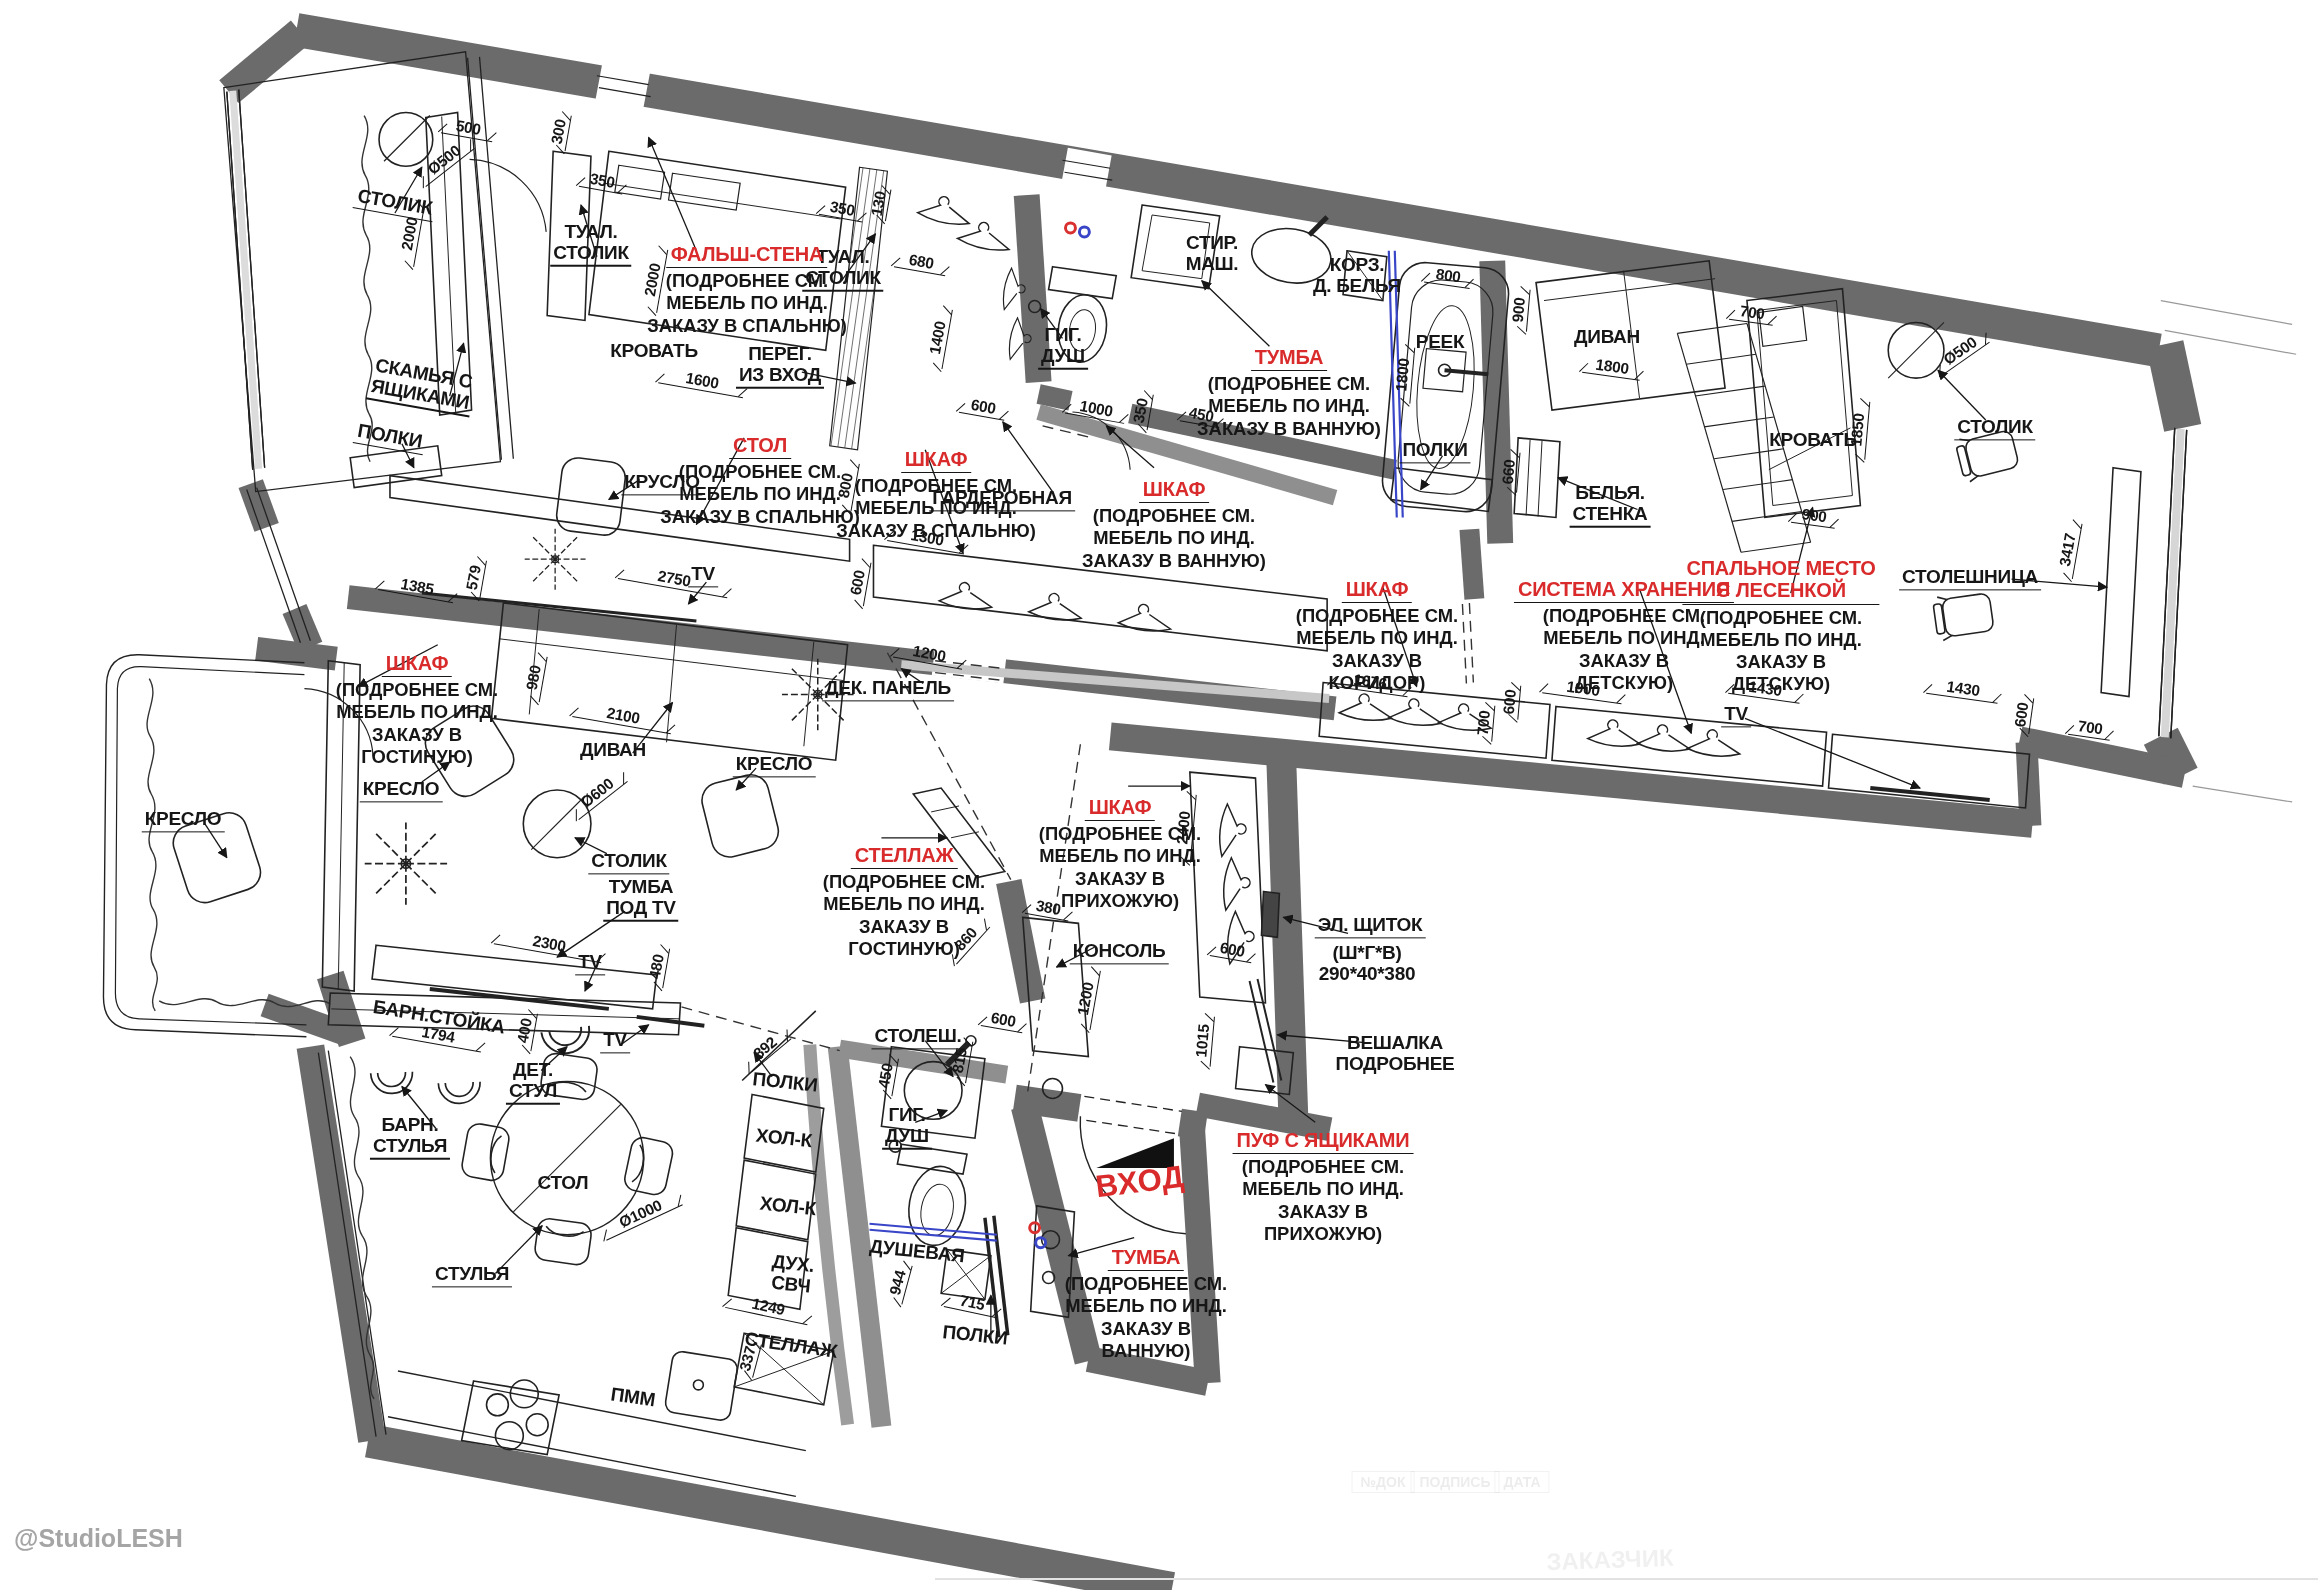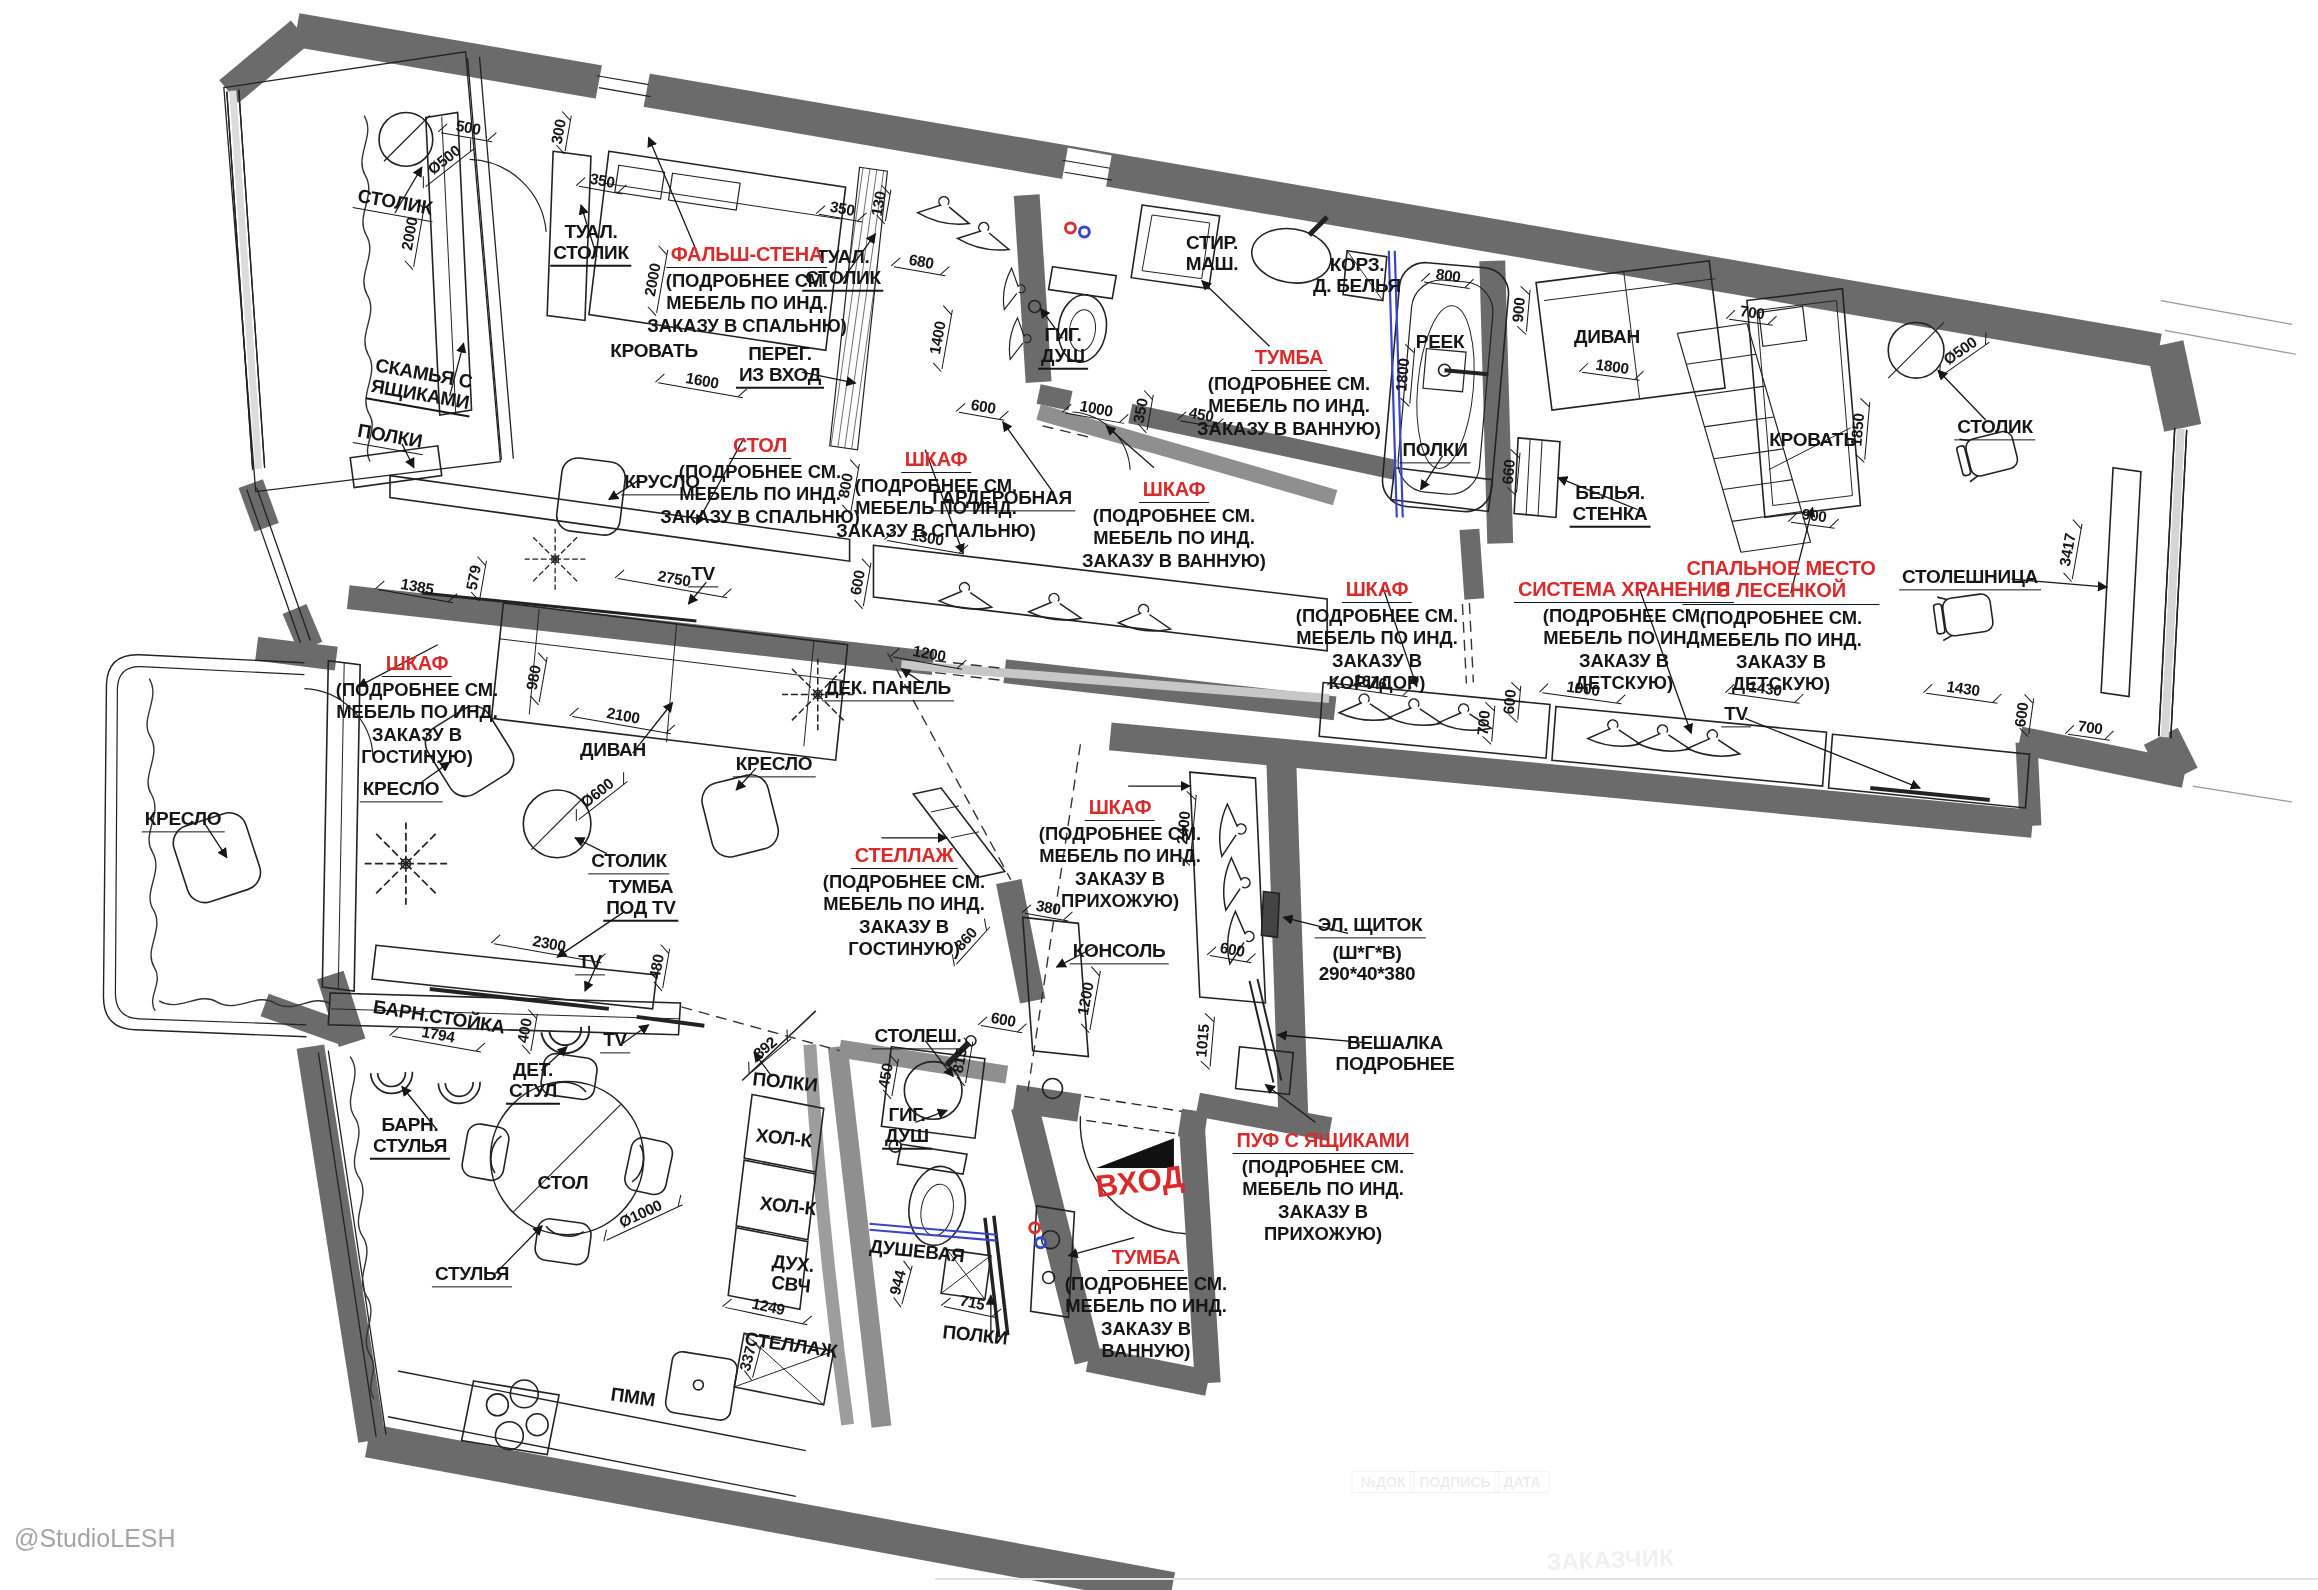--- a/index.html
+++ b/index.html
@@ -17,21 +17,21 @@
   .dim .ln::before,.dim .ln::after{content:"";position:absolute;top:-6px;width:12px;height:1.3px;
        background:#161616;transform:rotate(-52deg)}
   .dim .ln::before{left:-5px}
   .dim .ln::after{right:-5px}
   .callout{position:absolute;z-index:3;transform:translate(-50%,0);text-align:center;white-space:pre-line}
   .callout .ct{color:#d92b2b;font-weight:700;font-size:20px;letter-spacing:-0.2px;line-height:1.12;
        border-bottom:1.6px solid #161616;padding:0 4px 2px;display:inline-block}
   .callout .cb{color:#161616;font-weight:700;font-size:18.4px;line-height:1.2;margin-top:2px}
   .entr{position:absolute;z-index:3;transform:translate(-50%,-50%) rotate(-7deg);
        color:#d92b2b;font-weight:700;font-size:31px;letter-spacing:0.5px}
-  .credit{position:absolute;z-index:3;left:14px;top:1524px;color:#a5a5a5;font-weight:400;font-size:25px}
+  .credit{position:absolute;z-index:3;left:14px;top:1524px;color:#a5a5a5;font-weight:700;font-size:25px}
   .tbcell{position:absolute;z-index:2;color:#9a9a9a;opacity:.18;font-weight:700;font-size:14px;
        border:1px solid #bbb;padding:2px 8px;transform:translate(-50%,-50%)}
   .tbw{position:absolute;z-index:2;color:#9a9a9a;opacity:.14;font-weight:700;font-size:24px;
        transform:translate(-50%,-50%) rotate(-2deg)}
   .bline{position:absolute;z-index:1;left:935px;top:1578px;width:1383px;height:2px;background:#e2e2e2}
 </style>
 </head>
 <body>
 
 <svg id="plan-svg" width="2318" height="1590" viewBox="0 0 2330 1598">

